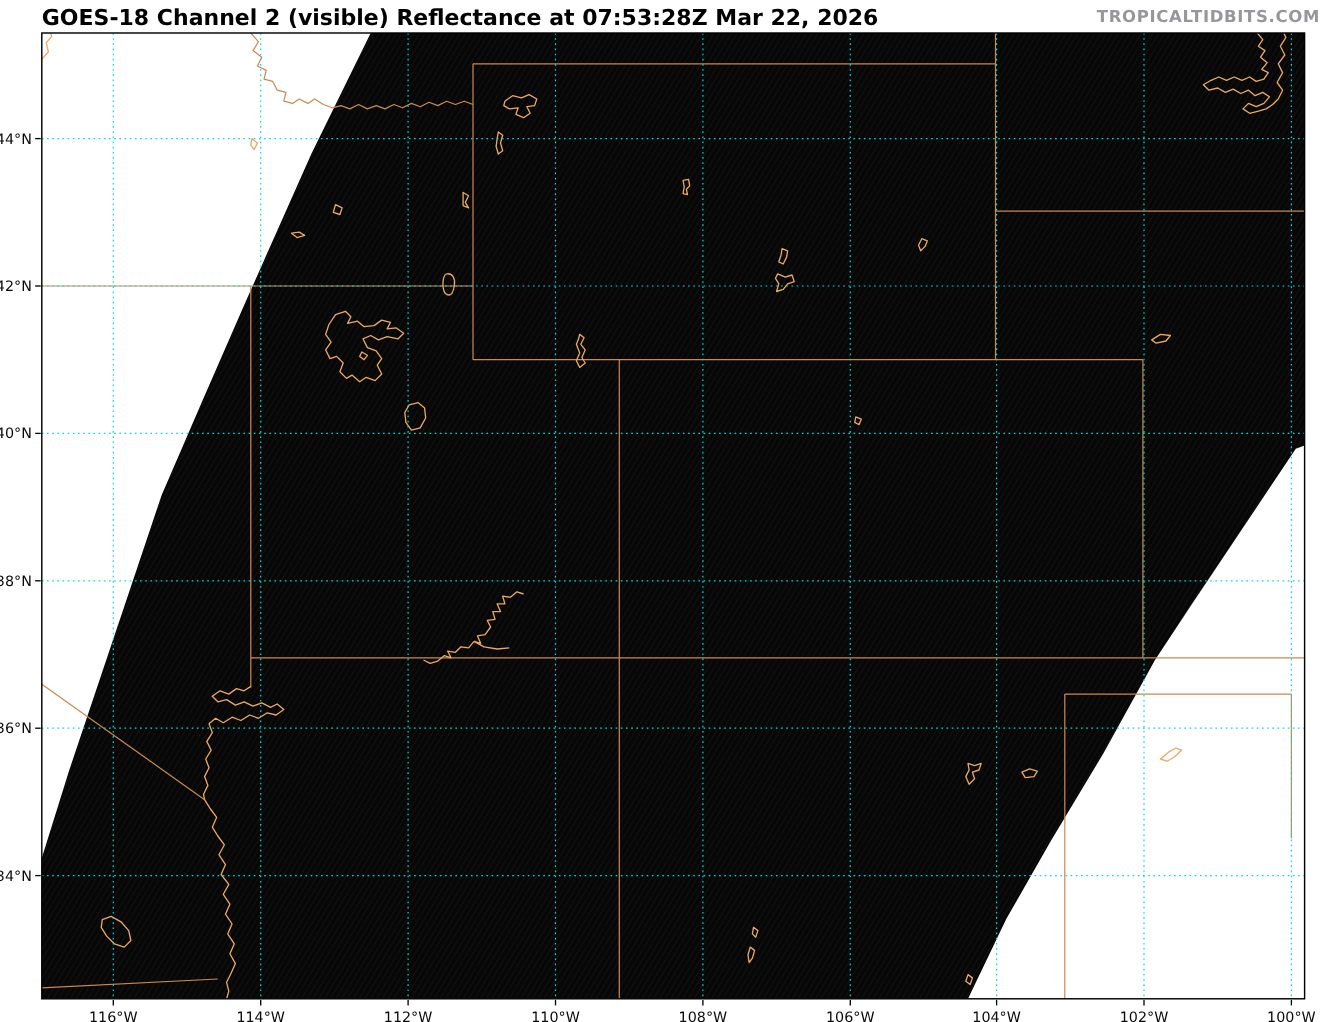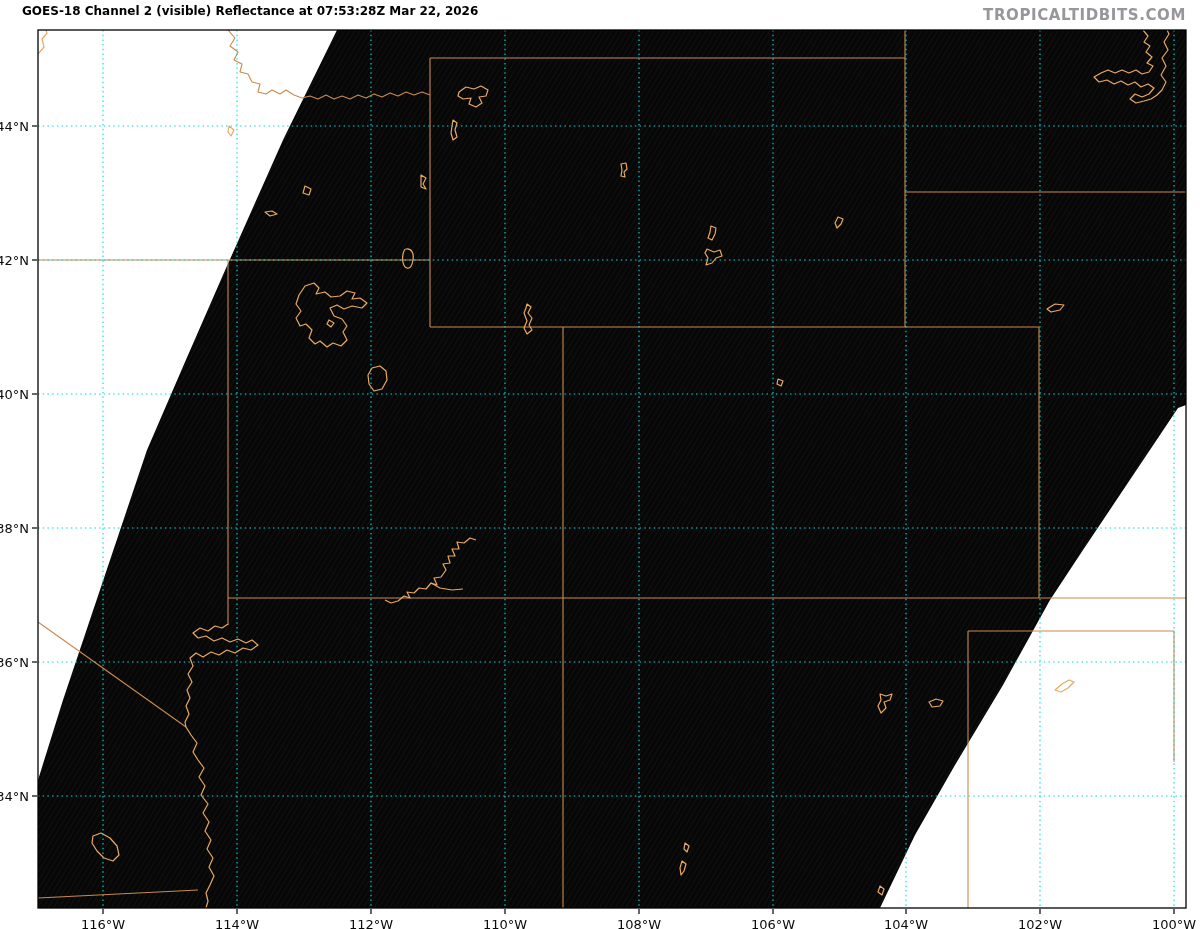--- a/index.html
+++ b/index.html
@@ -1,19 +1,19 @@
 <!DOCTYPE html>
 <html><head>
 <meta charset="utf-8">
 <style>
   html,body{margin:0;padding:0;background:#ffffff;}
   .page{position:relative;width:1200px;height:929px;background:#ffffff;overflow:hidden;
         font-family:"DejaVu Sans","Liberation Sans",sans-serif;}
-  .title{position:absolute;left:22px;top:4px;font-size:12px;font-weight:bold;color:#000;white-space:nowrap;}
-  .watermark{position:absolute;right:14px;top:6px;font-size:15px;font-weight:bold;color:#96969b;
+  .title{position:absolute;left:38px;top:4px;font-size:20px;font-weight:bold;color:#000;white-space:nowrap;}
+  .watermark{position:absolute;right:0;top:6px;font-size:15px;font-weight:bold;color:#96969b;
              letter-spacing:0.6px;white-space:nowrap;}
   svg{position:absolute;left:0;top:0;}
   text{font-family:"DejaVu Sans","Liberation Sans",sans-serif;}
   .tl{font-size:13px;fill:#0a0a0a;}
 </style>
 </head>
 <body>
 
 <div class="page">
   <div class="title">GOES-18 Channel 2 (visible) Reflectance at 07:53:28Z Mar 22, 2026</div>

